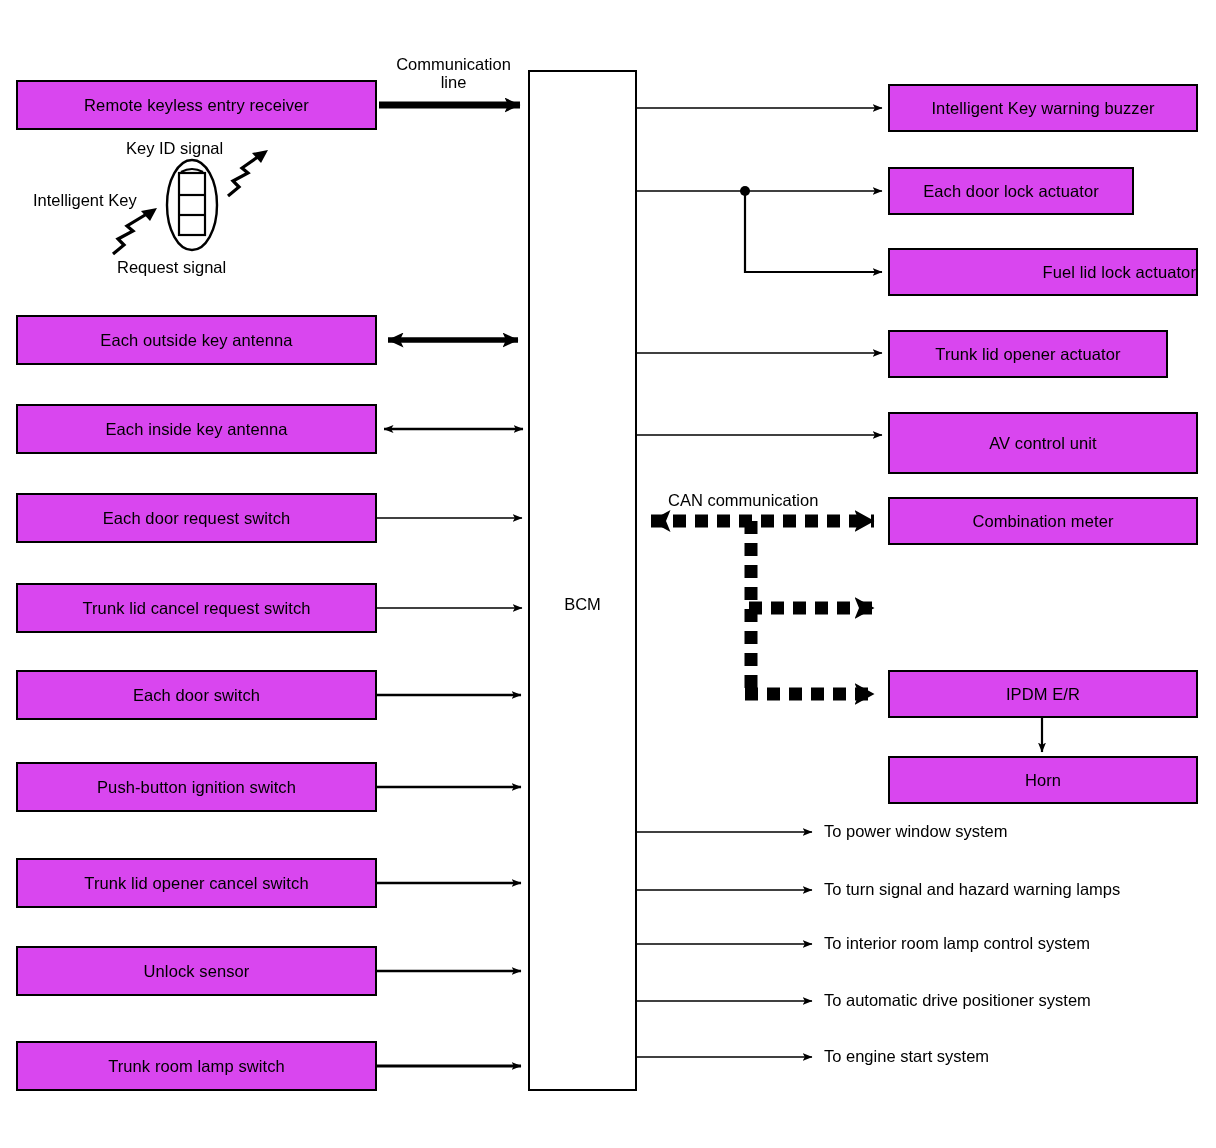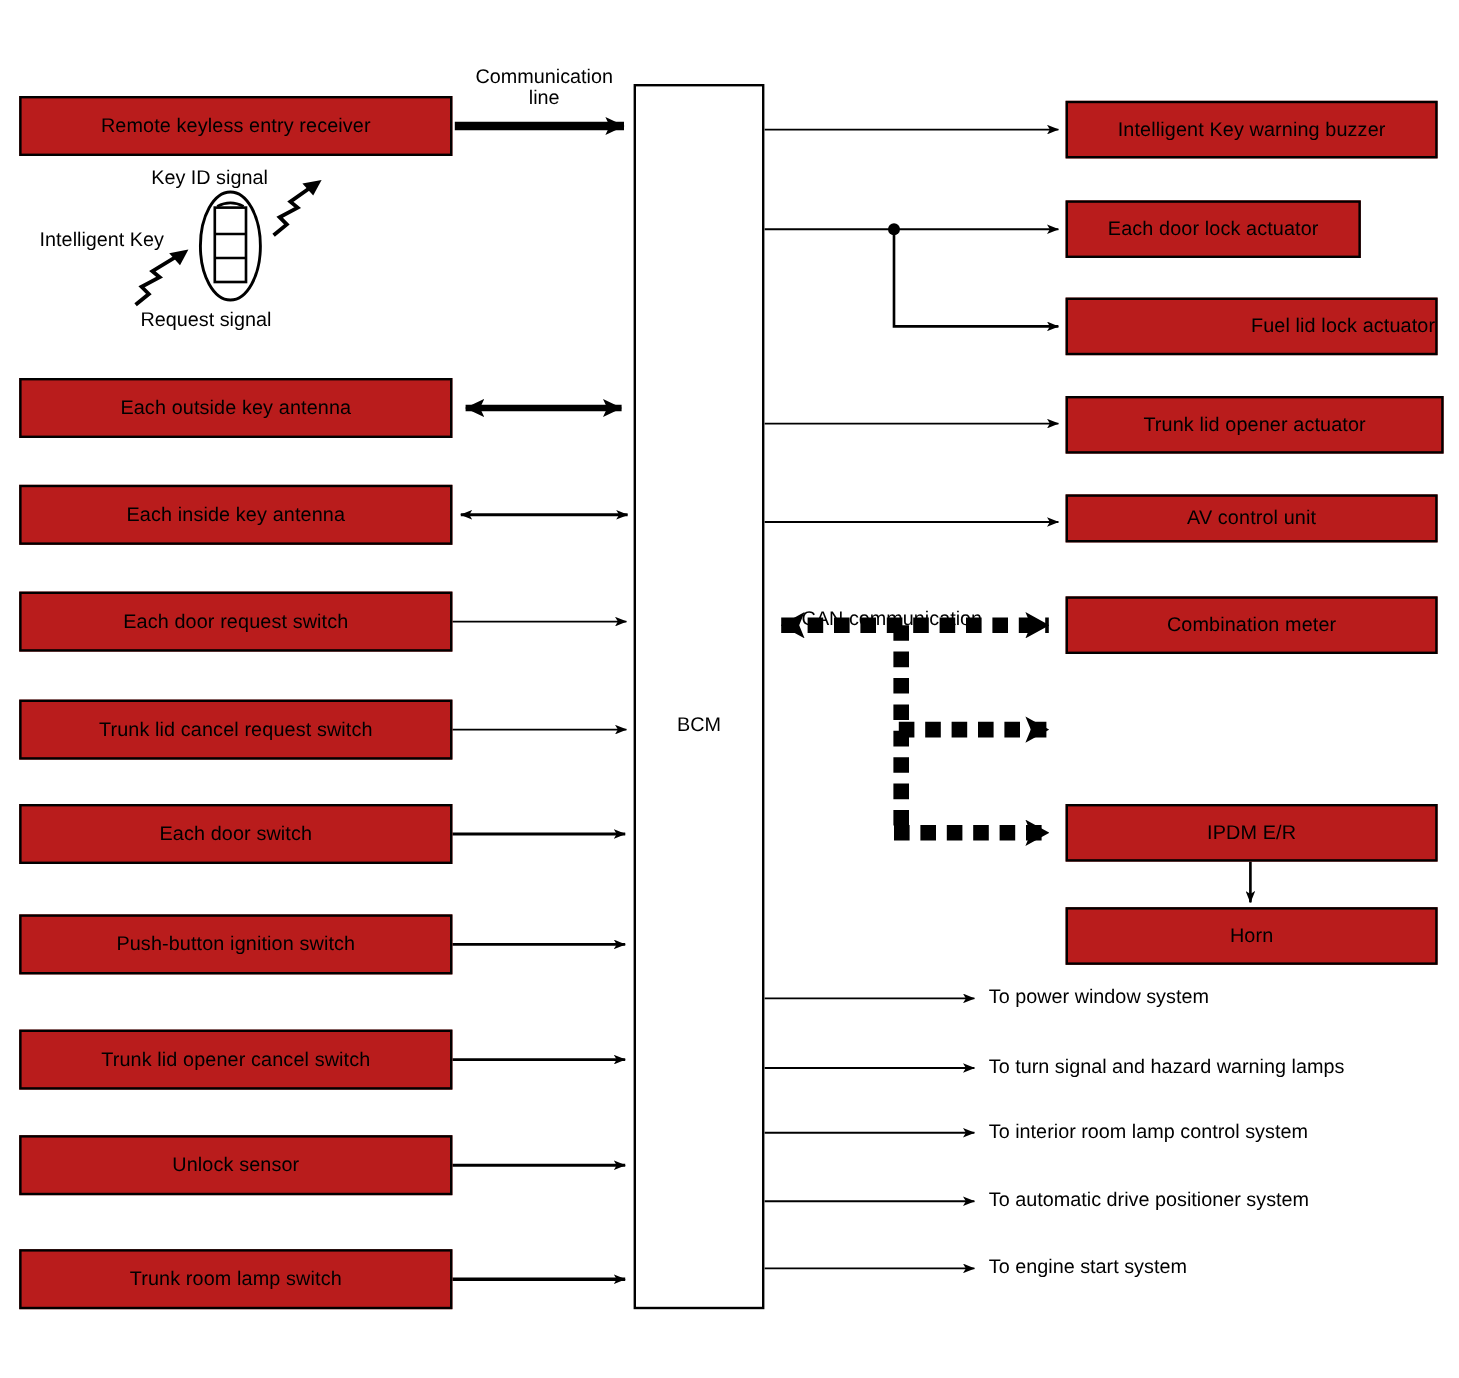--- a/index.html
+++ b/index.html
@@ -19,21 +19,21 @@
     position: absolute;
     left: 0;
     top: 0;
     width: 1216px;
     height: 1148px;
   }
   .node-box {
     position: absolute;
     box-sizing: border-box;
     border: 2px solid #000000;
-    background: #b91c1c;
+    background: #d946ef;
     display: flex;
     align-items: center;
     justify-content: center;
     font-size: 16.5px;
     color: #000000;
     letter-spacing: 0.1px;
     white-space: nowrap;
   }
   .bcm-box {
     position: absolute;
@@ -230,24 +230,24 @@
 
   <div class="node-box" style="left:888px; top:84px; width:310px; height:48px;">
     <span>Intelligent Key warning buzzer</span>
   </div>
   <div class="node-box" style="left:888px; top:167px; width:246px; height:48px;">
     <span>Each door lock actuator</span>
   </div>
   <div class="node-box" style="left:888px; top:248px; width:310px; height:48px;justify-content:flex-end;">
     <span>Fuel lid lock actuator</span>
   </div>
-  <div class="node-box" style="left:888px; top:330px; width:315px; height:48px;">
+  <div class="node-box" style="left:888px; top:330px; width:280px; height:48px;">
     <span>Trunk lid opener actuator</span>
   </div>
-  <div class="node-box" style="left:888px; top:412px; width:310px; height:40px;">
+  <div class="node-box" style="left:888px; top:412px; width:310px; height:62px;">
     <span>AV control unit</span>
   </div>
   <div class="node-box" style="left:888px; top:497px; width:310px; height:48px;">
     <span>Combination meter</span>
   </div>
   <div class="node-box" style="left:888px; top:670px; width:310px; height:48px;">
     <span>IPDM E/R</span>
   </div>
   <div class="node-box" style="left:888px; top:756px; width:310px; height:48px;">
     <span>Horn</span>
@@ -256,18 +256,18 @@
   <div class="free-label" style="left:824px; top:822px;">To power window system</div>
   <div class="free-label" style="left:824px; top:880px;">To turn signal and hazard warning lamps</div>
   <div class="free-label" style="left:824px; top:934px;">To interior room lamp control system</div>
   <div class="free-label" style="left:824px; top:991px;">To automatic drive positioner system</div>
   <div class="free-label" style="left:824px; top:1047px;">To engine start system</div>
 
   <div class="free-label centered" style="left:376px; top:55px; width:155px;">
     <div>Communication</div>
     <div>line</div>
   </div>
-  <div class="free-label" style="left:668px; top:491px;margin-top:16px;">CAN communication</div>
+  <div class="free-label" style="left:668px; top:491px;">CAN communication</div>
   <div class="free-label" style="left:126px; top:139px;">Key ID signal</div>
   <div class="free-label" style="left:33px; top:191px;">Intelligent Key</div>
   <div class="free-label" style="left:117px; top:258px;">Request signal</div>
 
 </div>
 
 </body></html>

